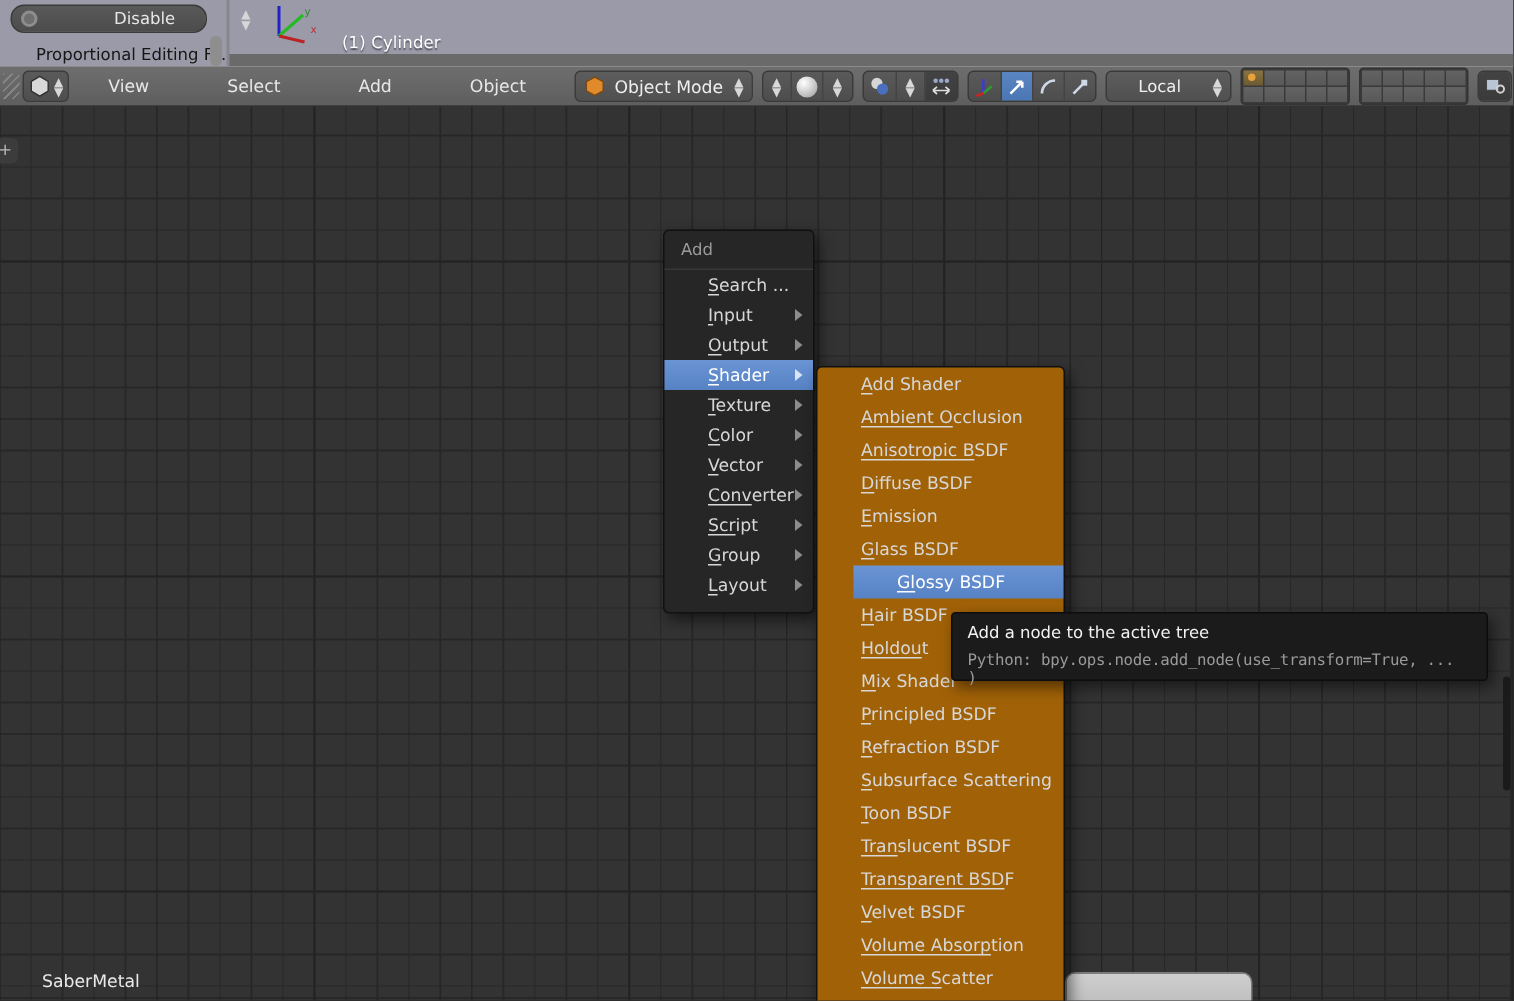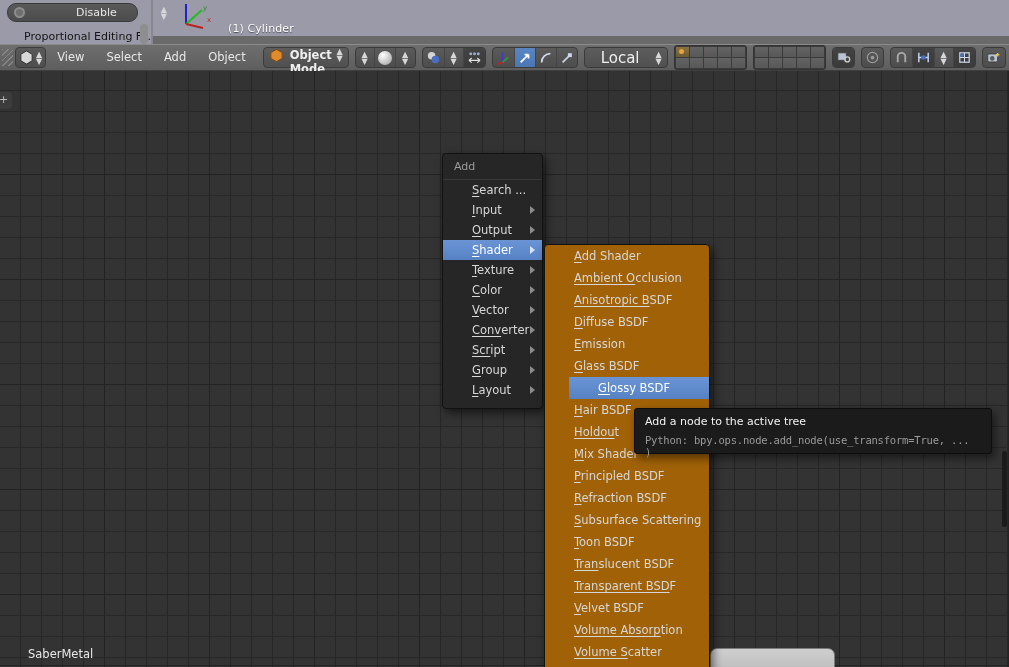--- a/index.html
+++ b/index.html
@@ -85,27 +85,27 @@
     background:linear-gradient(#5a5a5a,#4e4e4e);
     border:1px solid #3c3c3c; border-radius:4px; padding:0 3px;
   }
   .ed-type .cube{
     width:15px;height:15px;
   }
   .ed-type .ud{ color:#d8d8d8; font-size:8px;line-height:7px; margin-left:2px; }
 
   .menu-item{
     flex:0 0 auto; color:#e8e8e8; font-size:11.5px;
-    padding:0 11px; height:27px; line-height:27px; cursor:default;
+    padding:0 26px; height:27px; line-height:27px; cursor:default;
   }
   .mode-combo{
-    flex:0 0 auto; display:flex; 
-    height:21px; margin-left:6px; width:86px;
+    flex:0 0 auto; display:flex; align-items:center;
+    height:21px; margin-left:6px; width:119px;
     background:linear-gradient(#5d5d5d,#505050);
-    border:1px solid #3c3c3c; border-radius:4px;font-weight:bold;
+    border:1px solid #3c3c3c; border-radius:4px;
   }
   .mode-combo .cubeo{ margin-left:5px; width:15px;height:15px; }
   .mode-combo .txt{ flex:1; color:#efefef; font-size:11.5px; margin-left:6px; }
   .mode-combo .ud{ color:#d8d8d8; font-size:8px;line-height:7px; margin-right:5px;}
 
   .sep{ flex:0 0 auto; width:6px; }
   .btn-g{
     flex:0 0 auto; display:flex; align-items:center; height:21px;
     background:linear-gradient(#5a5a5a,#4d4d4d);
     border:1px solid #3a3a3a; border-radius:4px; overflow:hidden;
@@ -121,21 +121,21 @@
   .sphere{
     width:14px;height:14px;border-radius:50%;
     background:radial-gradient(circle at 35% 30%,#ffffff,#c8c8c8 55%,#9a9a9a);
   }
   .ud2{ color:#d8d8d8; font-size:8px; line-height:7px; text-align:center;}
   .localbox{
     flex:0 0 auto; display:flex; align-items:center; height:21px; width:84px;
     background:linear-gradient(#5d5d5d,#505050);
     border:1px solid #3a3a3a; border-radius:4px;
   }
-  .localbox .txt{ flex:1; color:#efefef; font-size:15px; text-align:center; }
+  .localbox .txt{ flex:1; color:#efefef; font-size:11px; text-align:center; }
   .localbox .ud{ color:#d8d8d8; font-size:8px;line-height:7px; margin-right:5px;}
   .layers{
     flex:0 0 auto; display:grid; grid-template-columns:repeat(5,13px);
     grid-template-rows:10px 10px; gap:1px;
     background:#3a3a3a; border:1px solid #343434; border-radius:3px; padding:1px;
   }
   .layers i{ background:linear-gradient(#636363,#585858); display:block; }
   .layers i.sel{ background:linear-gradient(#8a7341,#6b5a33); position:relative;}
   .layers i.sel::after{
     content:""; position:absolute; left:3px; top:2px; width:5px;height:5px;

